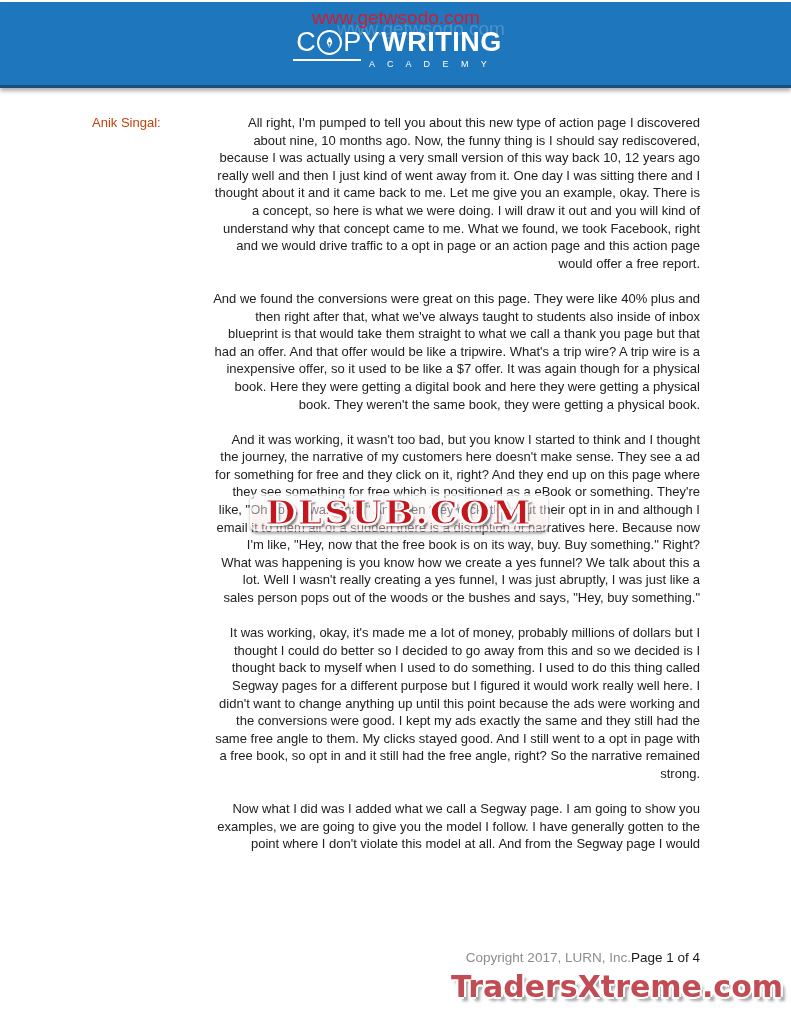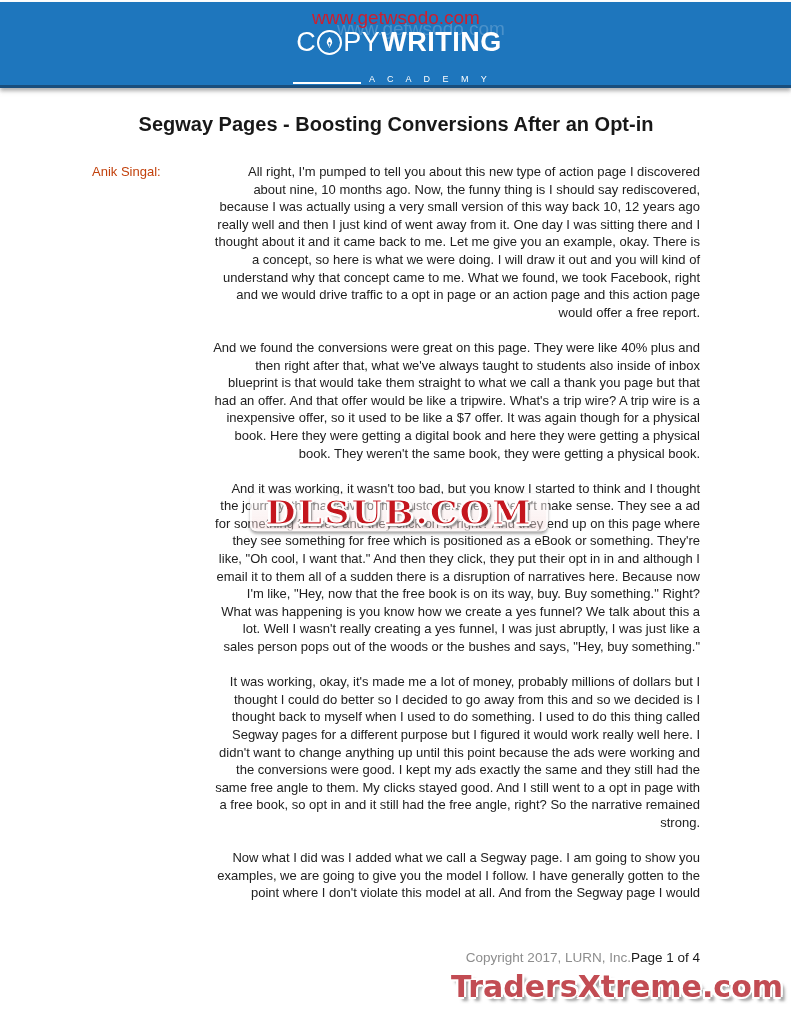--- a/index.html
+++ b/index.html
@@ -21,21 +21,21 @@
     font-size:27px;line-height:27px;letter-spacing:.5px;white-space:nowrap;
   }
   .logo-top .lt{font-weight:400;}
   .logo-top .lb{font-weight:700;margin-left:1px;}
   .o-pen{
     display:inline-flex;align-items:center;justify-content:center;
     width:21px;height:21px;border:2px solid #fff;border-radius:50%;
     margin:0 1px;flex:none;
   }
   .logo-bottom{
-    display:flex;align-items:flex-end;margin-top:18px;
+    display:flex;align-items:flex-start;margin-top:3px;
   }
   .logo-rule{flex:0 0 68px;height:2px;background:#fff;margin-right:8px;}
   .logo-sub{
     font-size:9px;letter-spacing:5px;font-weight:400;white-space:nowrap;
   }
   .wm-red{
     position:absolute;left:291px;top:6px;width:210px;text-align:center;
     font-size:19px;line-height:20px;color:#cf1f2e;font-weight:500;
     white-space:nowrap;z-index:3;
   }
@@ -121,21 +121,20 @@
       </div>
       <div class="logo-bottom">
         <span class="logo-rule"></span>
         <span class="logo-sub">A C A D E M Y</span>
       </div>
     </div>
 
   </div>
 
   <div class="doc">
-    <h1 class="title">Segway Pages - Boosting Conversions After an Opt-in</h1>
 
     <div class="row">
       <div class="speaker">Anik Singal:</div>
       <div class="paras">
           <p>All right, I'm pumped to tell you about this new type of action page I discovered about nine, 10 months ago. Now, the funny thing is I should say rediscovered, because I was actually using a very small version of this way back 10, 12 years ago really well and then I just kind of went away from it. One day I was sitting there and I thought about it and it came back to me. Let me give you an example, okay. There is a concept, so here is what we were doing. I will draw it out and you will kind of understand why that concept came to me. What we found, we took Facebook, right and we would drive traffic to a opt in page or an action page and this action page would offer a free report.</p>
           <p>And we found the conversions were great on this page. They were like 40% plus and then right after that, what we've always taught to students also inside of inbox blueprint is that would take them straight to what we call a thank you page but that had an offer. And that offer would be like a tripwire. What's a trip wire? A trip wire is a inexpensive offer, so it used to be like a $7 offer. It was again though for a physical book. Here they were getting a digital book and here they were getting a physical book. They weren't the same book, they were getting a physical book.</p>
           <p>And it was working, it wasn't too bad, but you know I started to think and I thought the journey, the narrative of my customers here doesn't make sense. They see a ad for something for free and they click on it, right? And they end up on this page where they see something for free which is positioned as a eBook or something. They're like, "Oh cool, I want that." And then they click, they put their opt in in and although I email it to them all of a sudden there is a disruption of narratives here. Because now I'm like, "Hey, now that the free book is on its way, buy. Buy something." Right? What was happening is you know how we create a yes funnel? We talk about this a lot. Well I wasn't really creating a yes funnel, I was just abruptly, I was just like a sales person pops out of the woods or the bushes and says, "Hey, buy something."</p>
           <p>It was working, okay, it's made me a lot of money, probably millions of dollars but I thought I could do better so I decided to go away from this and so we decided is I thought back to myself when I used to do something. I used to do this thing called Segway pages for a different purpose but I figured it would work really well here. I didn't want to change anything up until this point because the ads were working and the conversions were good. I kept my ads exactly the same and they still had the same free angle to them. My clicks stayed good. And I still went to a opt in page with a free book, so opt in and it still had the free angle, right? So the narrative remained strong.</p>
           <p>Now what I did was I added what we call a Segway page. I am going to show you examples, we are going to give you the model I follow. I have generally gotten to the point where I don't violate this model at all. And from the Segway page I would</p>
         </div>

